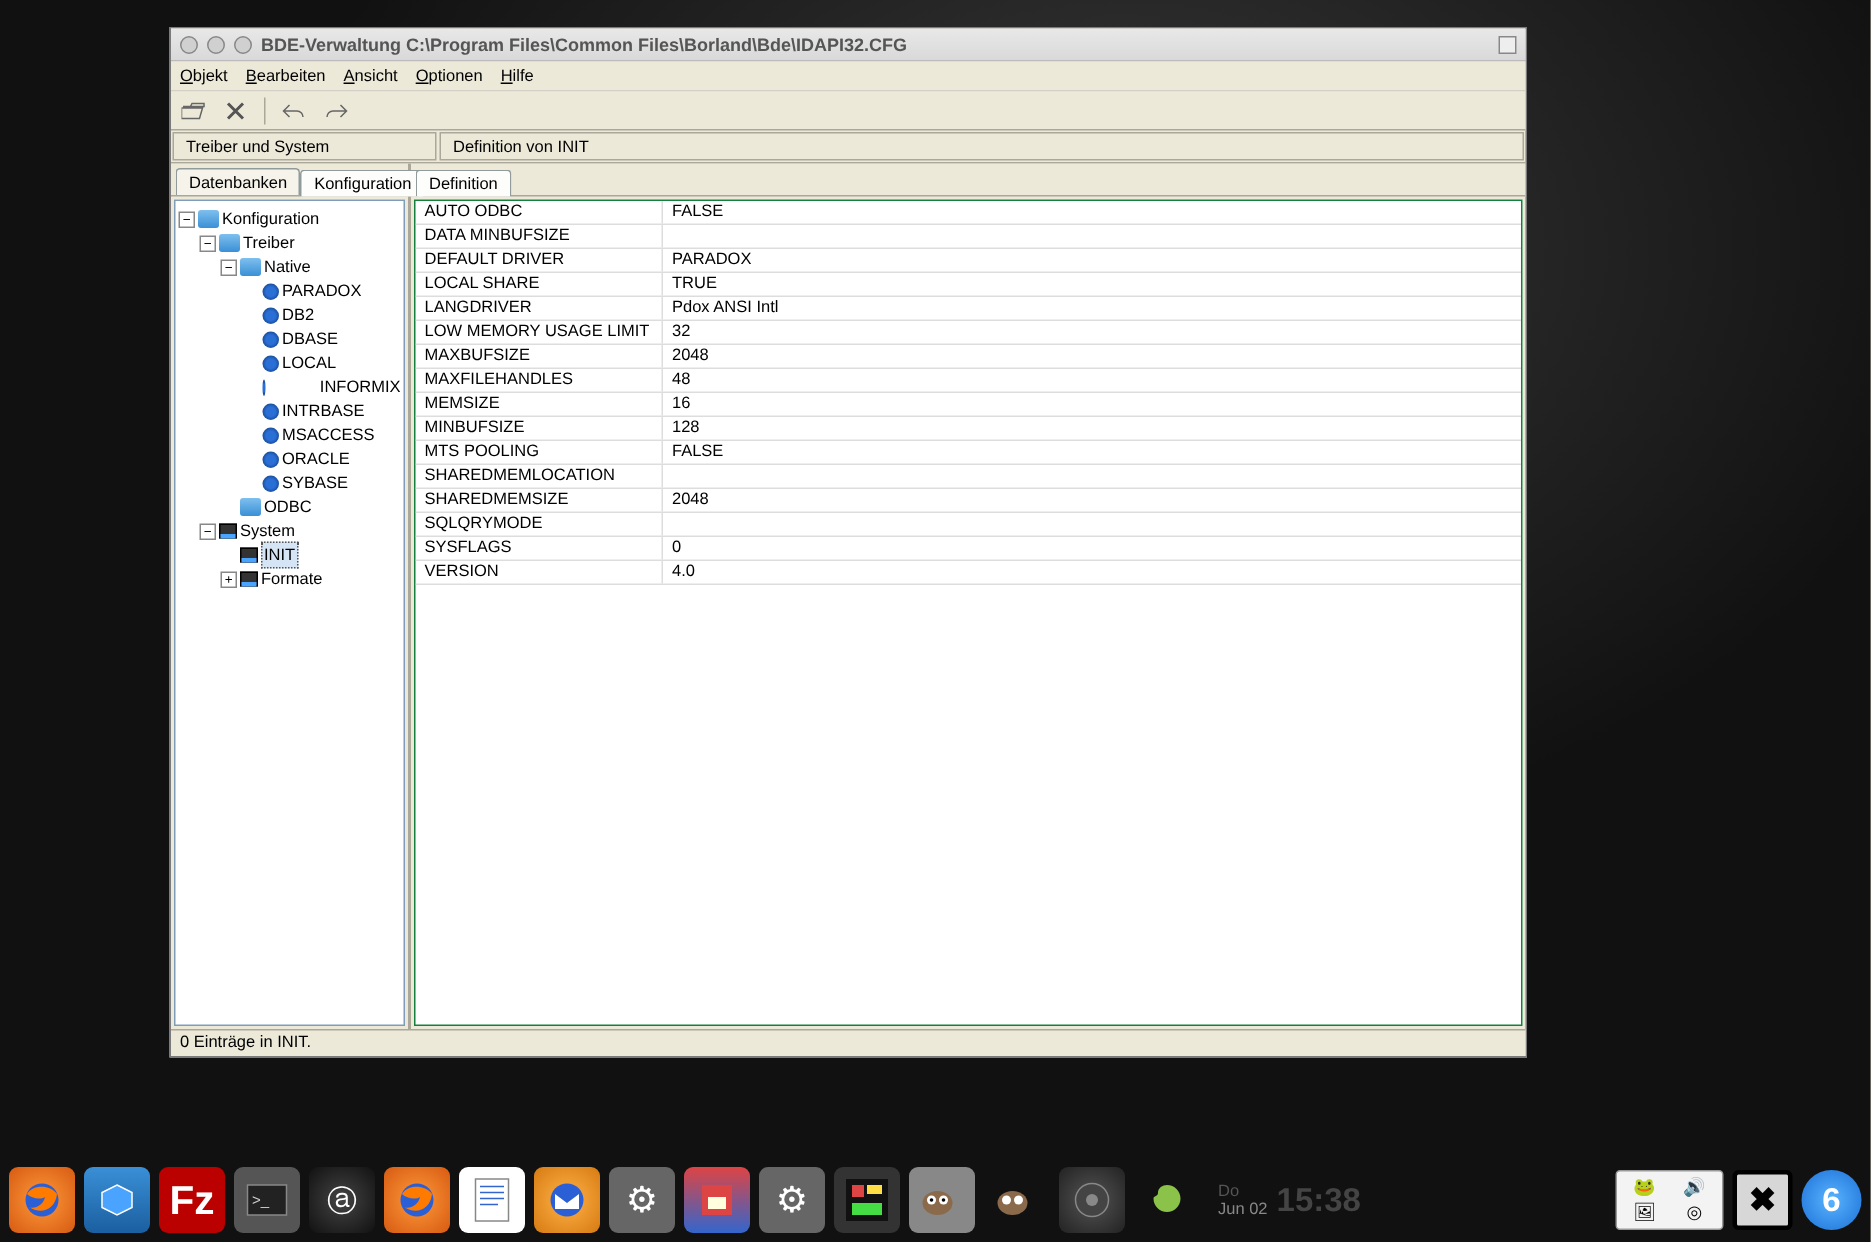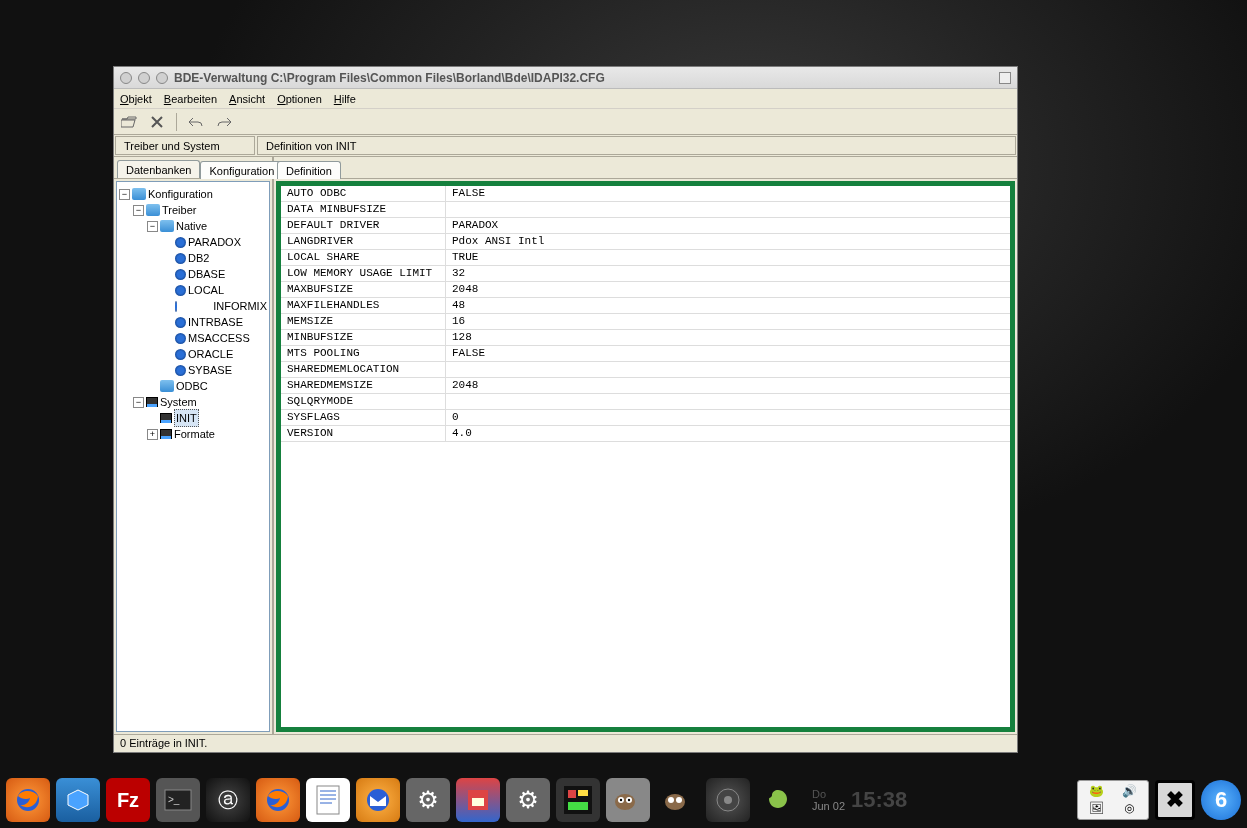--- a/index.html
+++ b/index.html
@@ -11,21 +11,21 @@
   
   .desktop-bg {
     position:absolute; inset:0;
     background: radial-gradient(ellipse 700px 500px at 60% 20%, #3a3a3a 0%, #222 45%, #111 80%);
   }
 
   
   .window {
     position: absolute; left: 113px; top: 18px; width: 905px; height: 687px;
     background: #ece9d8; border: 1px solid #7b7b7b;
-    display: flex; flex-direction: column; margin-top: 48px;
+    display: flex; flex-direction: column;
   }
   .titlebar {
     height: 22px; background: linear-gradient(#e8e8e8,#d9d9d9);
     border-bottom: 1px solid #bbb;
     display: flex; align-items: center; padding: 0 6px; gap: 6px;
     color: #555; font-weight: bold; font-size: 12px;
   }
   .tb-btn { width: 12px; height: 12px; border-radius: 50%; border: 1px solid #888; background: #d0d0d0; }
   .tb-right { margin-left: auto; display:flex; gap:4px; }
   .tb-sq { width: 12px; height: 12px; border: 1px solid #888; background:#eee; }
@@ -43,21 +43,21 @@
     display:flex; align-items:center; padding: 0 6px; gap: 10px;
   }
   .tool-ico { width:18px; height:18px; display:flex; align-items:center; justify-content:center; color:#444; }
 
   .panel-headers {
     height: 22px; display:flex; border-bottom: 1px solid #aca899;
   }
   .panel-headers .hdr {
     flex: 0 0 auto; padding: 3px 8px; border: 1px solid #aca899; background:#ece9d8; margin:1px;
   }
-  .hdr.left { width: 140px; }
+  .hdr.left { width: 176px; }
   .hdr.right { flex: 1; }
 
   .body-area { flex:1; display:flex; overflow:hidden; }
 
   .left-panel {
     width: 160px; display:flex; flex-direction:column; border-right: 2px solid #aca899;
   }
   .tabs { height: 22px; display:flex; align-items:flex-end; padding-left:3px; gap:0; border-bottom:1px solid #aca899; background:#ece9d8;}
   .tab {
     padding: 3px 8px 2px; border:1px solid #919b9c; border-bottom:none; background:#ece9d8; border-radius:3px 3px 0 0; font-size:11px;
@@ -72,21 +72,21 @@
   .expander { width:11px; height:11px; border:1px solid #888; display:inline-flex; align-items:center; justify-content:center; font-size:9px; margin-right:2px; background:#fff; line-height:1;}
   .tree-icon { width:14px; height:12px; display:inline-block; margin-right:2px; }
   .ic-folder { background: linear-gradient(#7ec0ee,#3a8fd6); border-radius:2px; }
   .ic-driver { background: radial-gradient(circle,#2a6fd6 40%,#1a4fa0 70%); border-radius:50%; width:11px; height:11px; }
   .ic-sys { background:#333; border:1px solid #000; width:12px; height:10px; }
   .ic-sys::after{content:"";display:block;height:3px;background:#4aa3ff;margin-top:6px;}
   .tree-row.selected .lbl { background:#d6e5f5; border:1px dotted #555; padding:0 1px;}
 
   .right-panel { flex:1; display:flex; flex-direction:column; }
   .grid {
-    flex:1; background:#fff; border:5px solid #15803d; margin:2px; overflow:auto;font-family:Liberation Mono, monospace;
+    flex:1; background:#fff; border:1px solid #15803d; margin:2px; overflow:auto;
   }
   .grid-row { display:flex; height:16px; border-bottom:1px solid #ddd; }
   .gc-key { width:165px; padding:1px 6px; border-right:1px solid #ddd;}
   .gc-val { flex:1; padding:1px 6px; }
 
   .statusbar {
     height:18px; border-top:1px solid #aca899; background:#ece9d8; padding:2px 6px; font-size:11px;
   }
 
   
@@ -256,26 +256,26 @@
           </div>
           <div class="grid-row">
             <div class="gc-key">DATA MINBUFSIZE</div>
             <div class="gc-val"></div>
           </div>
           <div class="grid-row">
             <div class="gc-key">DEFAULT DRIVER</div>
             <div class="gc-val">PARADOX</div>
           </div>
           <div class="grid-row">
+            <div class="gc-key">LOCAL SHARE</div>
+            <div class="gc-val">TRUE</div>
+          </div>
+          <div class="grid-row">
             <div class="gc-key">LANGDRIVER</div>
             <div class="gc-val">Pdox ANSI Intl</div>
-          </div>
-          <div class="grid-row">
-            <div class="gc-key">LOCAL SHARE</div>
-            <div class="gc-val">TRUE</div>
           </div>
           <div class="grid-row">
             <div class="gc-key">LOW MEMORY USAGE LIMIT</div>
             <div class="gc-val">32</div>
           </div>
           <div class="grid-row">
             <div class="gc-key">MAXBUFSIZE</div>
             <div class="gc-val">2048</div>
           </div>
           <div class="grid-row">
@@ -327,21 +327,21 @@
         <circle cx="14" cy="14" r="11" fill="#2a5fd6"></circle>
         <path d="M4 10c3-6 15-7 20 0-1 10-10 14-18 9 4 1 9-2 10-7-3 2-9 1-12-2z" fill="#ff7b00"></path>
       </svg>
   </div>
   <div class="dock-ico" style="background:linear-gradient(#3a8fd6,#1a5fa0)">
     <svg width="26" height="26" viewBox="0 0 26 26">
         <path d="M13 3l10 5v10l-10 5-10-5V8z" fill="#4aa3ff" stroke="#fff"></path>
       </svg>
   </div>
   <div class="dock-ico" style="background:#b00">
-      <b style="font-size:20px">Fz</b>
+      <b style="font-size:27px">Fz</b>
     </div>
   <div class="dock-ico" style="background:#555">
     <svg width="28" height="22" viewBox="0 0 28 22">
         <rect x="1" y="1" width="26" height="20" fill="#222" stroke="#888"></rect>
         <text x="4" y="14" fill="#ccc" font-size="10">&gt;_</text>
       </svg>
   </div>
   <div class="dock-ico" style="background:radial-gradient(circle,#444,#111)">
       <span style="font-size:20px">ⓐ</span>
     </div>

